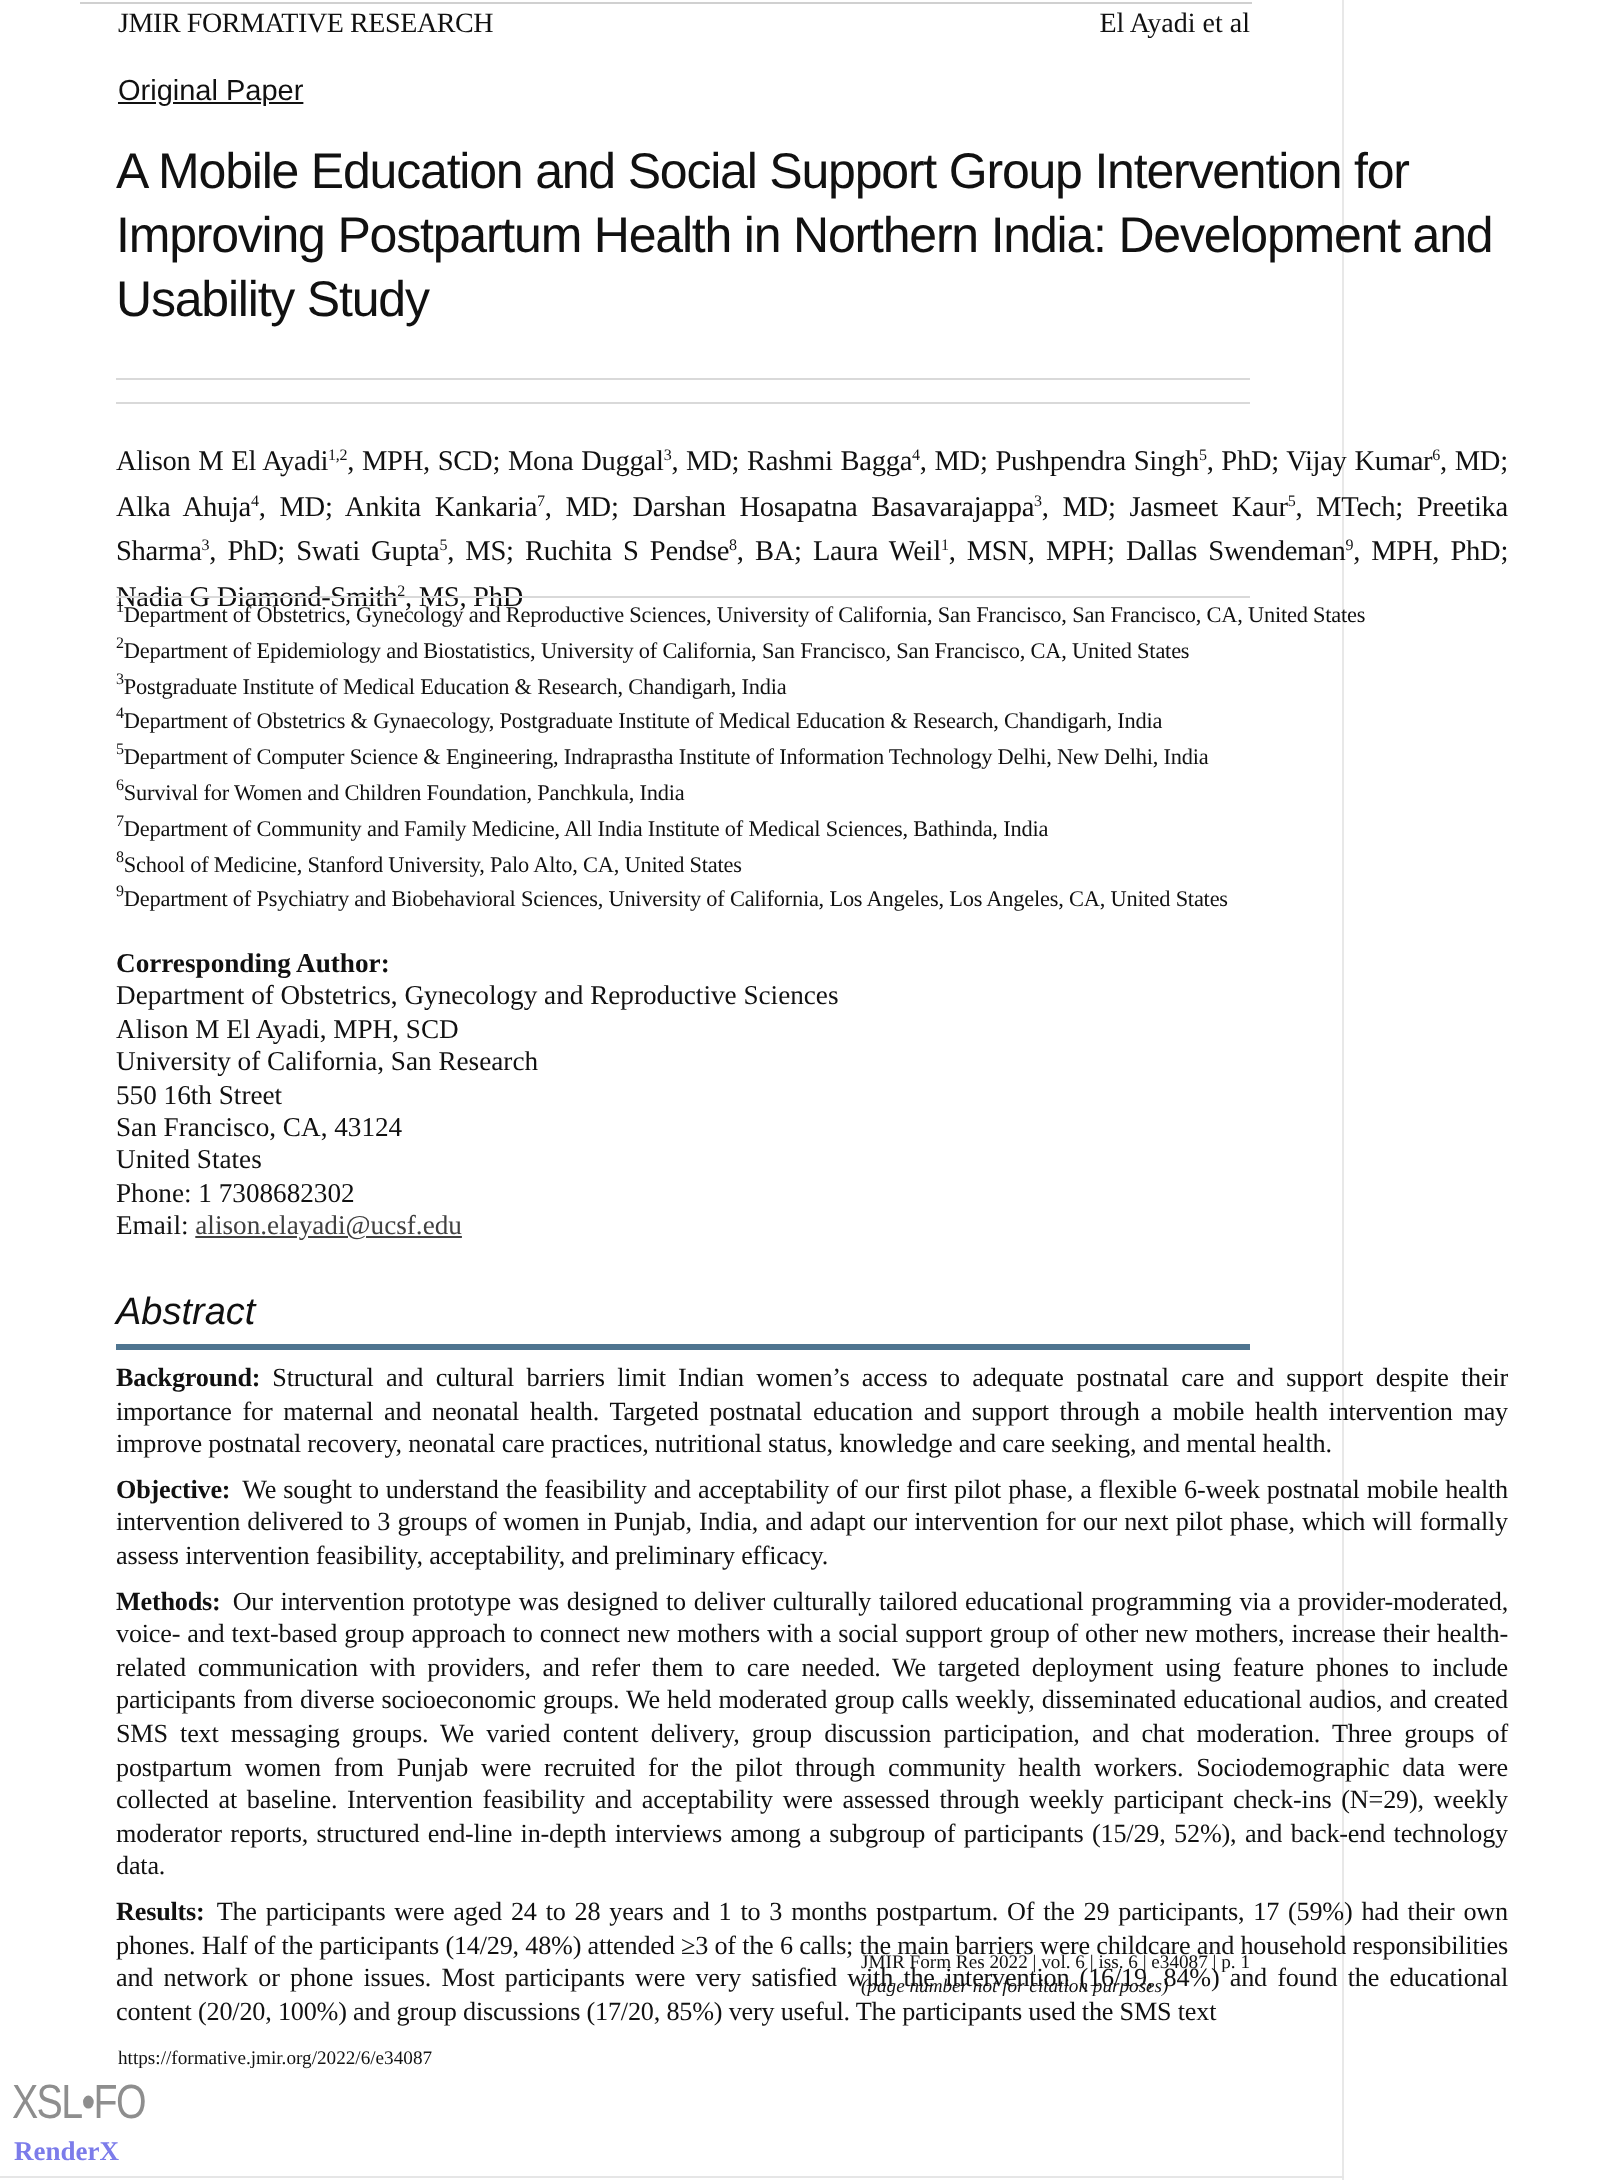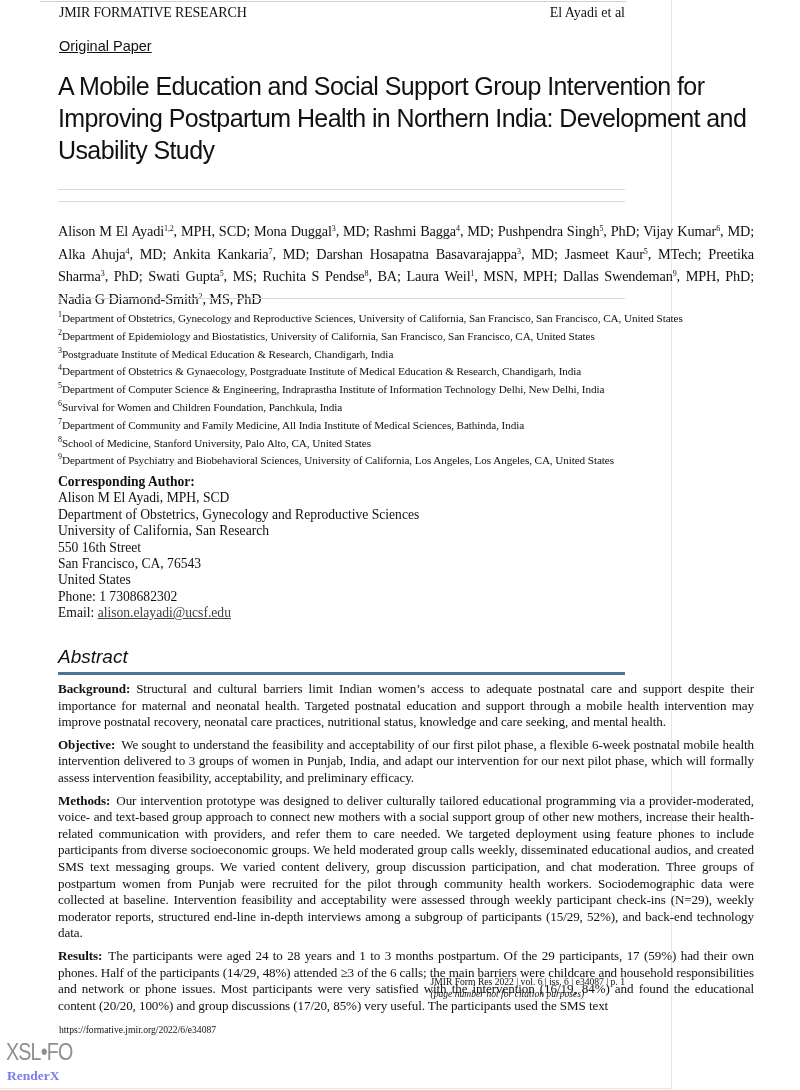--- a/index.html
+++ b/index.html
@@ -20,21 +20,21 @@
       position: absolute; left: 58px; top: 70px; width: 705px;
       font-family: "Liberation Sans", sans-serif; font-size: 25px; line-height: 32px; font-weight: normal;
       letter-spacing: -0.6px; margin: 0;
     }
     .rule { position: absolute; left: 58px; right: 47px; height: 1px; background: #d9d9d9; }
     .authors {
       position: absolute; left: 58px; top: 220px; width: 696px;
       font-size: 14.3px; line-height: 22.5px; text-align: justify; letter-spacing: -0.15px;
     }
     .authors sup, .affil sup { font-size: 8px; vertical-align: 5px; line-height: 0; }
-    .affils { position: absolute; left: 58px; top: 300px; width: 700px; margin-top: 10px; }
+    .affils { position: absolute; left: 58px; top: 300px; width: 700px; }
     .affil { font-size: 11.2px; line-height: 17.8px; white-space: nowrap; letter-spacing: -0.1px; }
     .corr { position: absolute; left: 58px; top: 474px; font-size: 13.6px; line-height: 16.4px; }
     .corr .label { font-weight: bold; }
     .corr a { color: #404040; text-decoration: underline; }
     .abstract-heading {
       position: absolute; left: 58px; top: 646px;
       font-family: "Liberation Sans", sans-serif; font-style: italic; font-size: 19px;
     }
     .abstract-rule { position: absolute; left: 58px; right: 47px; top: 672px; height: 3px; background: #4f7590; }
     .abstract { position: absolute; left: 58px; top: 681px; width: 696px; }
@@ -82,25 +82,25 @@
       <div class="affil"><sup>4</sup><span>Department of Obstetrics &amp; Gynaecology, Postgraduate Institute of Medical Education &amp; Research, Chandigarh, India</span></div>
       <div class="affil"><sup>5</sup><span>Department of Computer Science &amp; Engineering, Indraprastha Institute of Information Technology Delhi, New Delhi, India</span></div>
       <div class="affil"><sup>6</sup><span>Survival for Women and Children Foundation, Panchkula, India</span></div>
       <div class="affil"><sup>7</sup><span>Department of Community and Family Medicine, All India Institute of Medical Sciences, Bathinda, India</span></div>
       <div class="affil"><sup>8</sup><span>School of Medicine, Stanford University, Palo Alto, CA, United States</span></div>
       <div class="affil"><sup>9</sup><span>Department of Psychiatry and Biobehavioral Sciences, University of California, Los Angeles, Los Angeles, CA, United States</span></div>
     </div>
 
   <div class="corr">
     <div class="label">Corresponding Author:</div>
+    <div>Department of Obstetrics, Gynecology and Reproductive Sciences</div>
     <div>Alison M El Ayadi, MPH, SCD</div>
-    <div>Department of Obstetrics, Gynecology and Reproductive Sciences</div>
     <div>University of California, San Research</div>
     <div>550 16th Street</div>
-    <div>San Francisco, CA, 76543</div>
+    <div>San Francisco, CA, 43124</div>
     <div>United States</div>
     <div>Phone: 1 7308682302</div>
     <div>
       <span>Email: </span><a>alison.elayadi@ucsf.edu</a>
     </div>
   </div>
 
   <div class="abstract-heading">Abstract</div>
   <div class="abstract-rule"></div>
 

